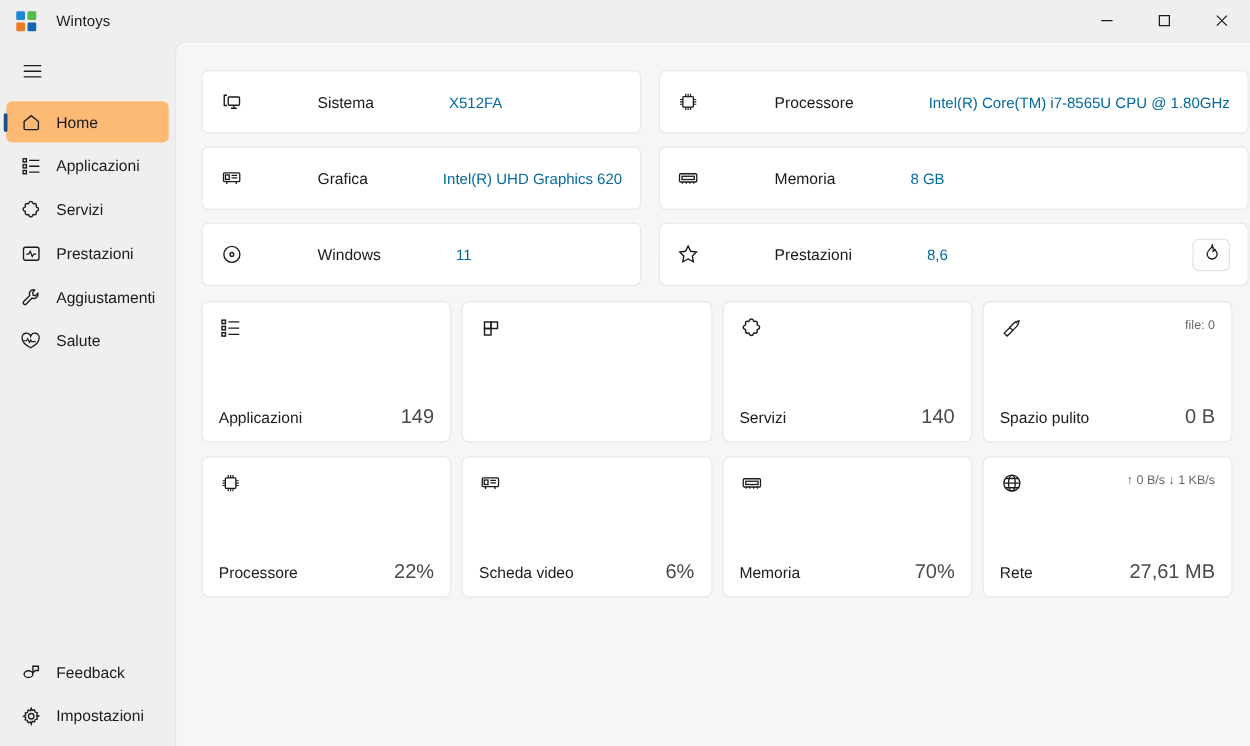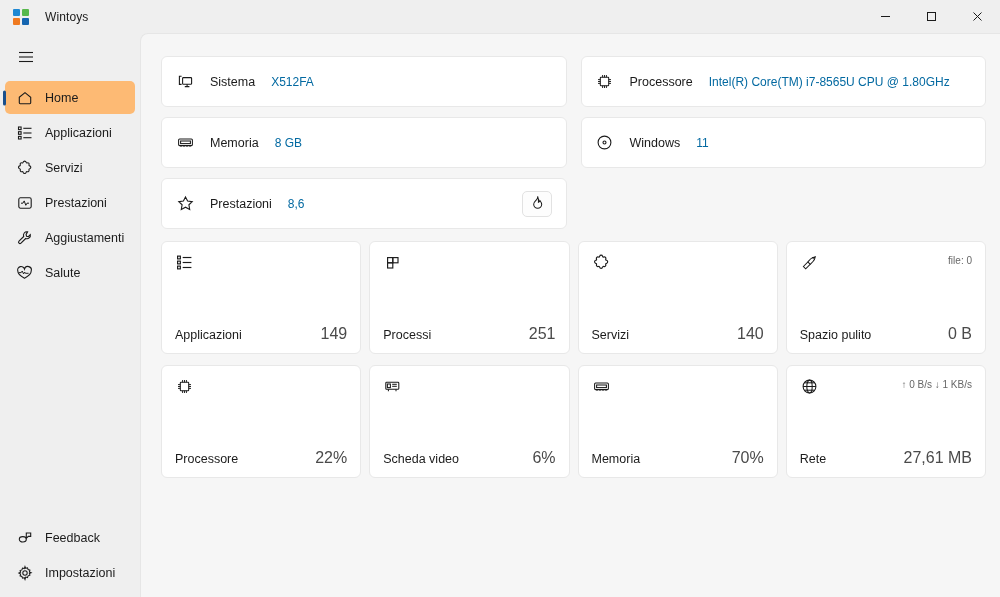--- a/index.html
+++ b/index.html
@@ -129,20 +129,21 @@
     gap: 10px 14px;
   }
   .info-card {
     background: #ffffff;
     border: 1px solid #e8e8e8;
     border-radius: 6px;
     height: 51px;
     display: flex;
     align-items: center;
     padding: 0 14px;
+    gap: 44px;
   }
   .info-card .ico {
     width: 18px; height: 18px;
     display: flex; align-items: center; justify-content: center;
     color: #1b1b1b;
     flex: 0 0 18px;
   }
   .info-card .name {
     margin-left: 16px;
     font-size: 12.5px;
@@ -381,20 +382,33 @@
                 <line x1="12.7" y1="6.6" x2="15" y2="6.6"></line>
                   <line x1="12.7" y1="8.5" x2="15" y2="8.5"></line>
                   <line x1="12.7" y1="10.4" x2="15" y2="10.4"></line>
               </g>
             </svg>
           </span>
           <span class="name">Processore</span>
           <span class="val">Intel(R) Core(TM) i7-8565U CPU @ 1.80GHz</span>
         </div>
 
+        <div class="info-card">
+          <span class="ico">
+            <svg width="17" height="17" viewBox="0 0 17 17" fill="none" stroke="currentColor" stroke-width="1.05">
+              <rect x="1.8" y="4.3" width="13" height="7" rx=".8"></rect>
+              <rect x="3.4" y="6" width="3" height="3.6"></rect>
+              <line x1="8.2" y1="6.3" x2="12.8" y2="6.3"></line>
+              <line x1="8.2" y1="8.3" x2="12.8" y2="8.3"></line>
+              <path d="M4.4 11.3v1.9M12 11.3v1.9"></path>
+            </svg>
+          </span>
+          <span class="name">Grafica</span>
+          <span class="val">Intel(R) UHD Graphics 620</span>
+        </div>
 
         <div class="info-card">
           <span class="ico">
             <svg width="17" height="17" viewBox="0 0 17 17" fill="none" stroke="currentColor" stroke-width="1.05">
               <rect x="1.6" y="5" width="13.8" height="6.6" rx="1"></rect>
               <rect x="3.6" y="7" width="9.8" height="2.6"></rect>
               <g stroke-width=".9">
                   <line x1="4" y1="11.6" x2="4" y2="13"></line>
                   <line x1="7" y1="11.6" x2="7" y2="13"></line>
                   <line x1="10" y1="11.6" x2="10" y2="13"></line>
@@ -461,24 +475,20 @@
         <div class="tile">
           <div class="tile-top">
             <span class="ico">
               <svg width="16" height="16" viewBox="0 0 16 16" fill="none" stroke="currentColor" stroke-width="1.15">
                 <rect x="2.6" y="2.6" width="5.2" height="5.2"></rect>
                 <rect x="7.8" y="2.6" width="5.2" height="5.2"></rect>
                 <rect x="2.6" y="7.8" width="5.2" height="5.2"></rect>
               </svg>
             </span>
             <span class="sub"></span>
-          </div>
-          <div class="tile-bottom">
-            <span class="t-lbl">Processi</span>
-            <span class="t-val">251</span>
           </div>
         </div>
 
         <div class="tile">
           <div class="tile-top">
             <span class="ico">
               <svg width="17" height="17" viewBox="0 0 16 16" fill="none" stroke="currentColor" stroke-width="1.1">
                 <path d="M6.2 2.2a1.5 1.5 0 0 1 2.9 0c.1.6.6.9 1.1.7a1.4 1.4 0 0 1 1.8 1.9c-.2.5.1 1 .7 1.1a1.5 1.5 0 0 1 0 2.9c-.6.1-.9.6-.7 1.1a1.4 1.4 0 0 1-1.8 1.8c-.5-.2-1 .1-1.1.7a1.5 1.5 0 0 1-2.9 0c-.1-.6-.6-.9-1.1-.7a1.4 1.4 0 0 1-1.8-1.8c.2-.5-.1-1-.7-1.1a1.5 1.5 0 0 1 0-2.9c.6-.1.9-.6.7-1.1a1.4 1.4 0 0 1 1.8-1.9c.5.2 1-.1 1.1-.7z"></path>
               </svg>
             </span>

